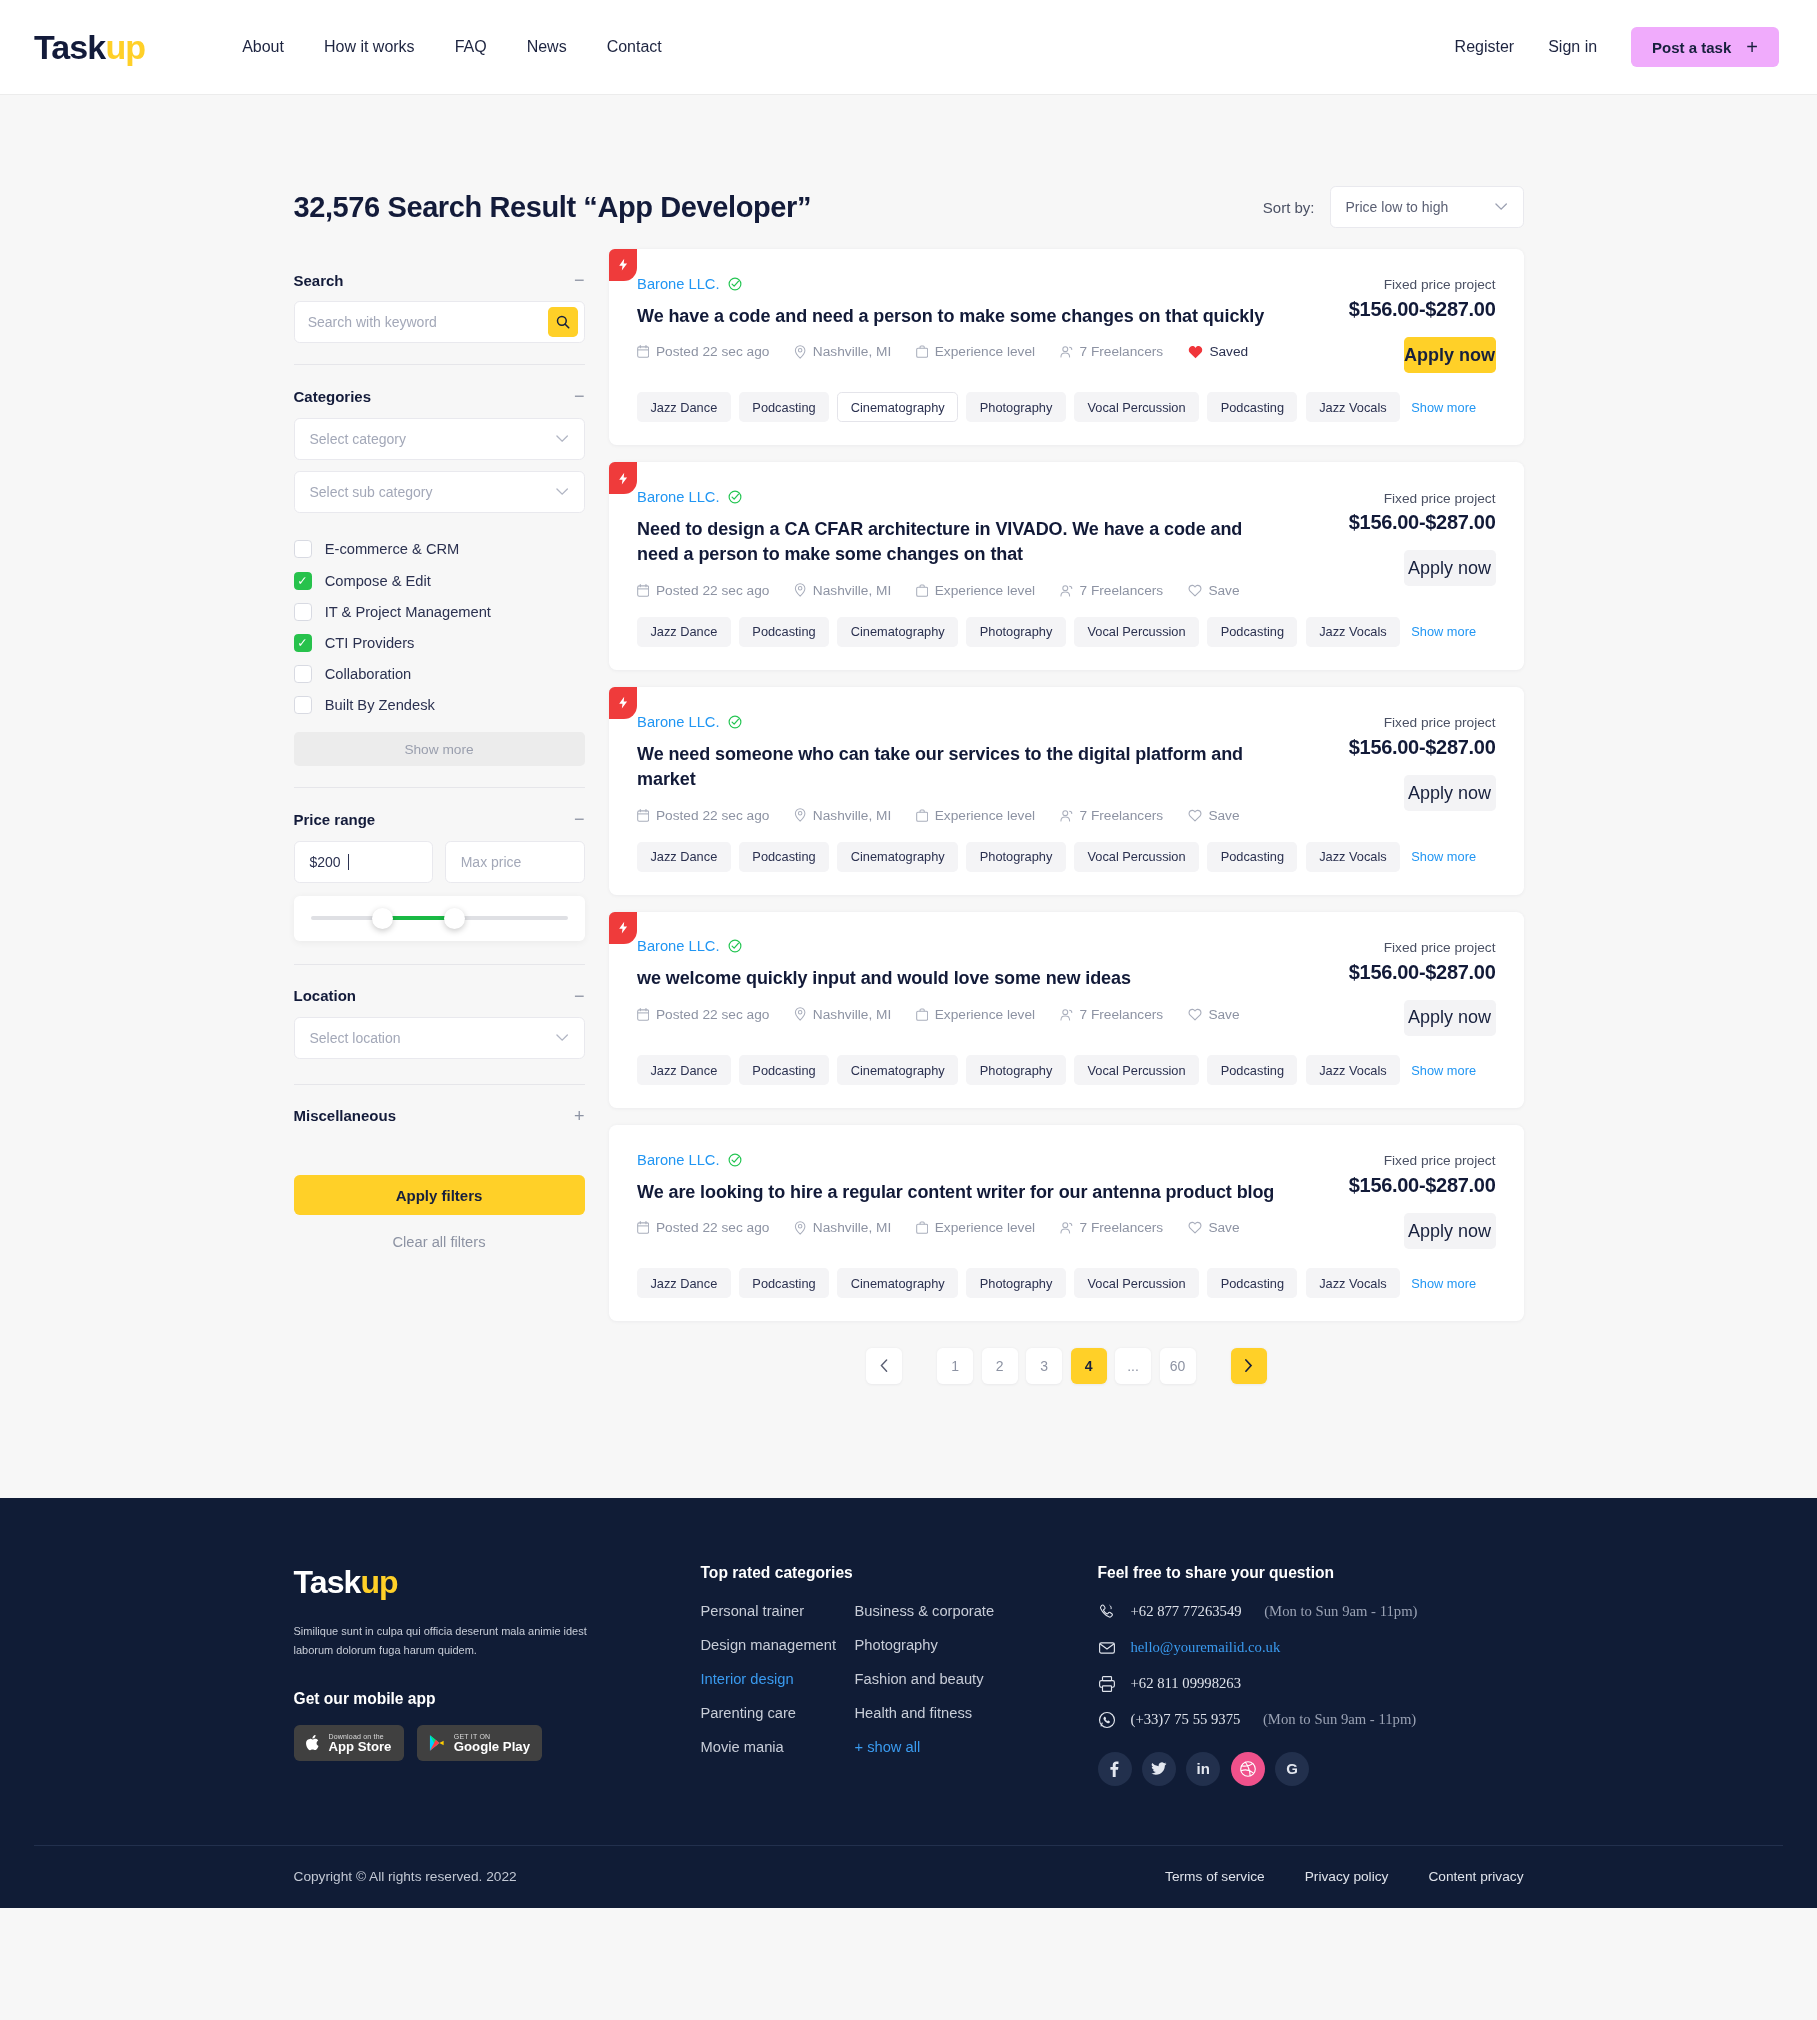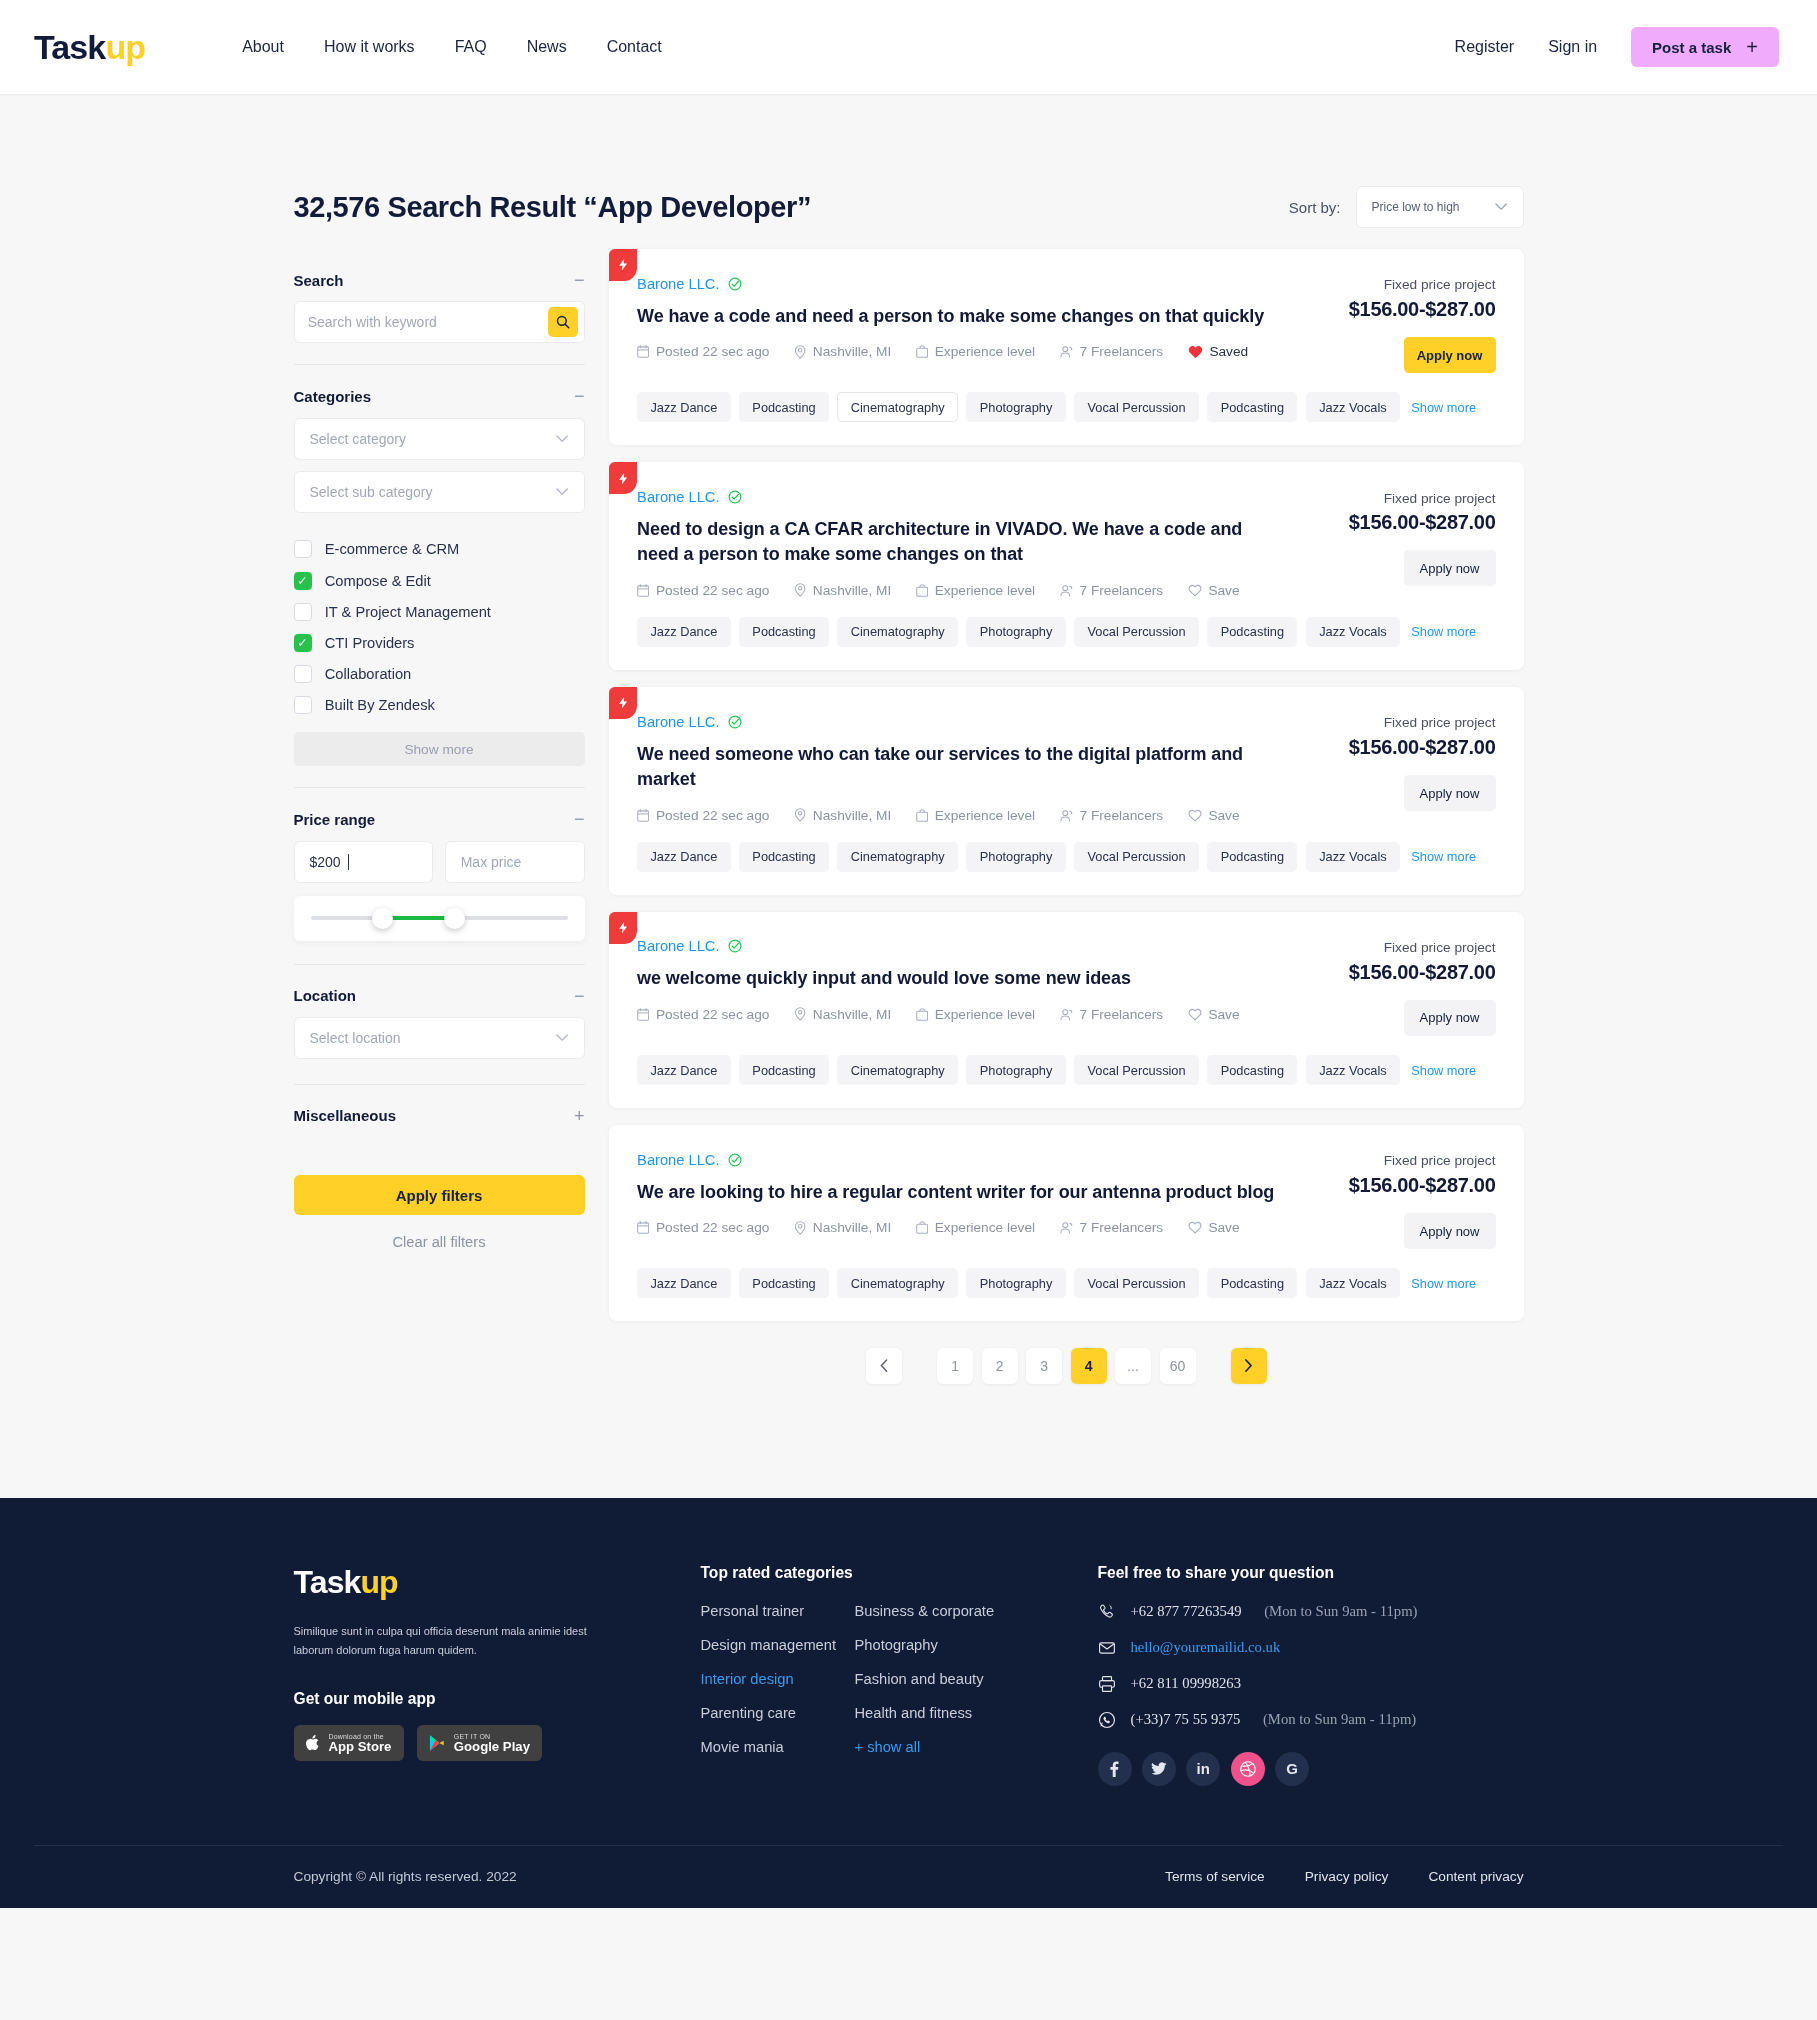--- a/index.html
+++ b/index.html
@@ -40,23 +40,23 @@
   .inner { width: 1230px; margin: 0 auto; }
 
   .results-bar {
     display: flex; align-items: center;
     padding-top: 91px; padding-bottom: 21px;
   }
   .results-title { font-size: 29px; font-weight: 700; letter-spacing: -0.4px; color: #131b3a; }
   .sortwrap { margin-left: auto; display: flex; align-items: center; gap: 15px; }
   .sortlabel { font-size: 15px; color: #4b5164; }
   .sortbox {
-    width: 168px; height: 42px; background: #fff; border: 0.9px solid #e9e9ee;
+    width: 194px; height: 42px; background: #fff; border: 0.9px solid #e9e9ee;
     border-radius: 5.7px; display: flex; align-items: center; padding: 12px 15px;
-    font-size: 12px; color: #5a5f73; cursor: pointer;
+    font-size: 14px; color: #5a5f73; cursor: pointer;
   }
   .sortbox .chev { margin-left: auto; color: #9ca1b2; font-size: 12.3px; }
 
   .columns { display: flex; align-items: flex-start; gap: 24.6px; padding-bottom: 114px; }
 
   
   .sidebar { width: 291px; flex: 0 0 291px; }
   .fsection { border-top: 0.9px solid #e6e6ea; }
   .fsection:first-child { border-top: none; }
   .fhead {
@@ -145,21 +145,21 @@
   .company .name { font-size: 14.7px; color: #2196f3; font-weight: 500; }
   .jobtitle { font-size: 18px; font-weight: 700; color: #121a38; margin-top: 12px; line-height: 1.42; max-width: 705px; letter-spacing: -0.1px;}
   .meta { display: flex; align-items: center; gap: 24.6px; margin-top: 15px; flex-wrap: wrap; }
   .meta .m { display: flex; align-items: center; gap: 6.6px; font-size: 13.7px; color: #8d93a3; }
   .meta .m.saved { color: #2b3150; }
   .jobside { width: 189px; text-align: right; padding-top: 1.9px; }
   .fixedlabel { font-size: 13.7px; color: #4b5164; }
   .pricerange { font-size: 20px; font-weight: 700; color: #121a38; margin-top: 5.7px; letter-spacing: -0.3px;}
   .applybtn {
     margin-top: 16px; width: 92px; height: 36px; border: none; border-radius: 4.7px;
-    font-size: 13px; font-weight: 500; color: #17203d; cursor: pointer;
+    font-size: 18px; font-weight: 500; color: #17203d; cursor: pointer;
     background: #f3f3f5; font-family: "Liberation Sans", sans-serif;
   }
   .applybtn.primary { background: #ffd028; font-weight: 700; width: 92px; }
   .tags { display: flex; align-items: center; gap: 8.5px; padding: 19px 28px 23px 28px; flex-wrap: wrap;}
   .tag {
     background: #f4f4f6; border-radius: 4.7px; padding: 6.6px 12.3px; font-size: 12.8px;
     color: #2b3150; border: 0.9px solid transparent; cursor: pointer;
   }
   .tag.outline { background: #fff; border-color: #e4e4ea; }
   .tagmore { font-size: 12.8px; color: #2196f3; margin-left: 2.8px; cursor: pointer; }

